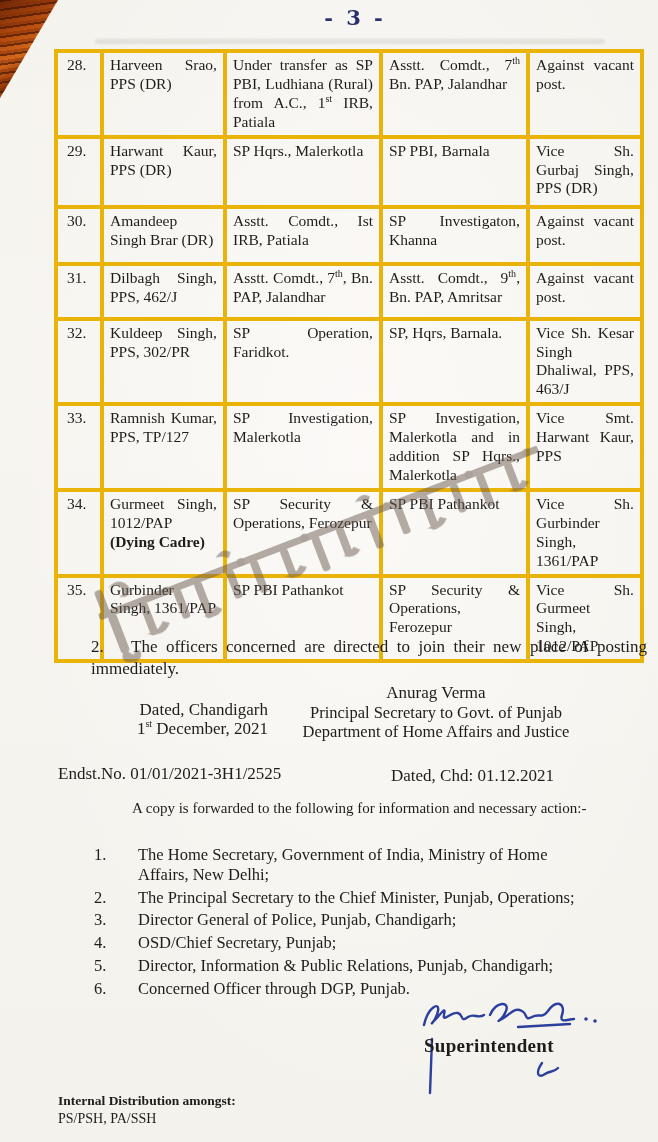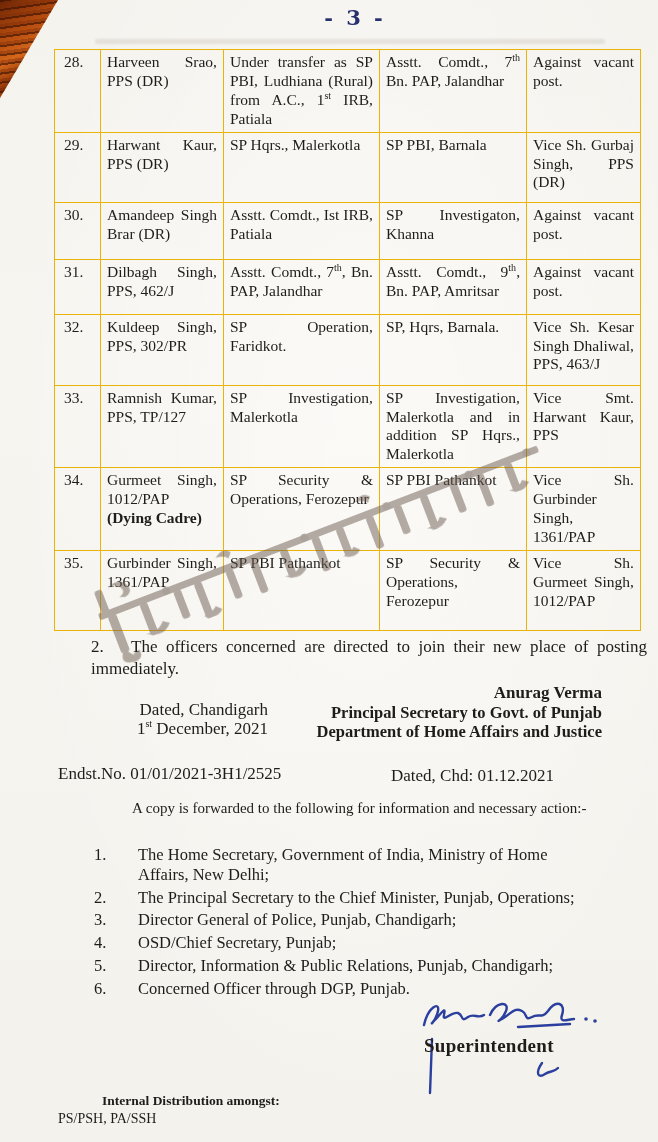--- a/index.html
+++ b/index.html
@@ -25,21 +25,21 @@
     font-size:21px;font-weight:bold;letter-spacing:3px;color:#28306e;
     font-family:"DejaVu Serif",serif;
   }
   
   table.transfers{
     position:absolute;left:54px;top:49px;width:586px;
     border-collapse:collapse;table-layout:fixed;
     font-size:15.5px;line-height:1.22;
   }
   table.transfers td{
-    border:1px solid #eab308;vertical-align:top;
+    border:4px solid #eab308;vertical-align:top;
     padding:3px 6px 3px 6px;text-align:justify;
     overflow:hidden;
   }
   table.transfers td.c-sno{text-align:left;padding-left:9px;}
   col.w-sno{width:46px;} col.w-name{width:123px;} col.w-from{width:156px;}
   col.w-to{width:147px;} col.w-rem{width:114px;}
   sup{font-size:10px;line-height:0;vertical-align:super;}
   
   .watermark{
     position:absolute;left:98px;top:585px;width:480px;height:92px;
@@ -47,21 +47,21 @@
     opacity:0.5;pointer-events:none;filter:blur(0.7px);
   }
   
   .para2{
     position:absolute;left:54px;top:636px;width:556px;
     font-size:17px;line-height:1.32;text-align:justify;margin-left:37px;
   }
   .para2 .pnum{display:inline-block;width:40px;}
   .sig-center{
     position:absolute;left:270px;top:683px;width:332px;
-    text-align:right;font-weight:bold;font-size:16.5px;line-height:1.12;
+    text-align:center;font-weight:normal;font-size:16.5px;line-height:1.12;
     white-space:nowrap;
   }
   .sig-center .sig-name{font-size:17px;margin-bottom:2px;}
   .sig-dated{
     position:absolute;left:58px;top:701px;width:210px;
     font-weight:normal;font-size:17px;line-height:1.1;white-space:nowrap;text-align:right;
   }
   .endst-row{position:absolute;left:0;top:764px;width:658px;font-size:17px;}
   .endst-no{position:absolute;left:58px;top:0;}
   .endst-dated{position:absolute;left:391px;top:2px;}
@@ -76,21 +76,21 @@
   }
   .copy-list li{position:relative;padding-left:80px;margin-bottom:3px;}
   .copy-list .li-num{position:absolute;left:36px;top:0;}
   
   .signature-svg{position:absolute;left:418px;top:993px;pointer-events:none;}
   .superintendent{
     position:absolute;left:424px;top:1035px;
     font-weight:bold;font-size:19px;letter-spacing:0.3px;
   }
   .footer{position:absolute;left:58px;top:1093px;line-height:1.25;}
-  .footer .f-title{font-weight:bold;font-size:13.5px;margin-left:44px;}
+  .footer .f-title{font-weight:bold;font-size:13.5px;}
   .footer .f-line{font-size:14px;}
 </style>
 </head>
 <body>
 
 <div class="wood-corner"></div>
 <div class="smudge"></div>
 
 <div class="page-number">- 3 -</div>
 

